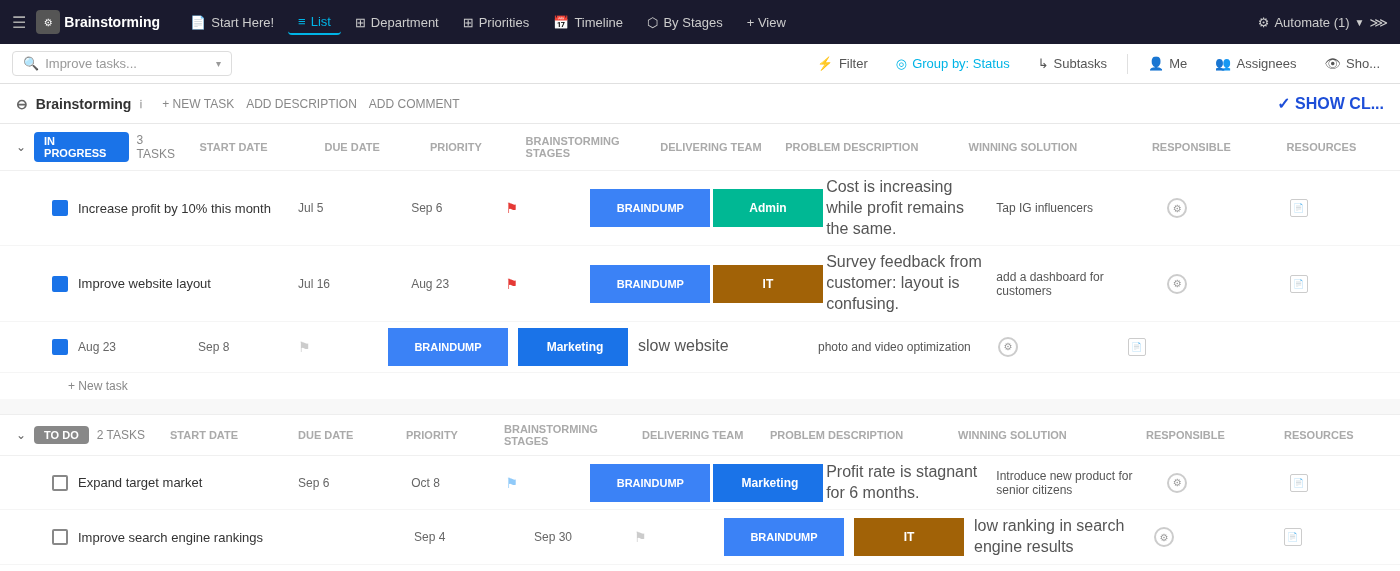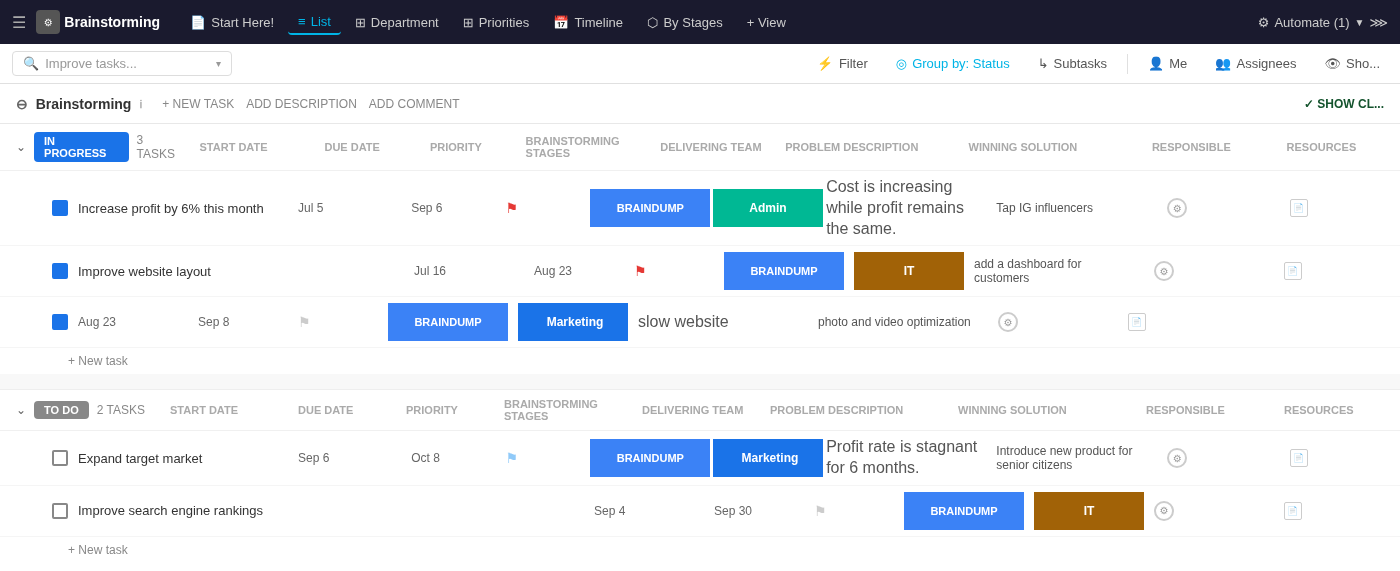--- a/index.html
+++ b/index.html
@@ -58,21 +58,21 @@
       display: flex;
       align-items: center;
       padding: 0 16px;
       gap: 8px;
       font-size: 14px;
       font-weight: 600;
       color: #333;
     }
     .breadcrumb-actions { display: flex; gap: 12px; margin-left: 12px; }
     .breadcrumb-action { color: #888; font-size: 12px; cursor: pointer; font-weight: 400; }
-    .show-col-btn { margin-left: auto; color: #14532d; font-size: 12px; cursor: pointer; }
+    .show-col-btn { margin-left: auto; color: #1d4ed8; font-size: 16px; cursor: pointer; }
 
     
     .main-content {
       height: calc(571px - 44px - 40px - 40px);
       overflow-y: auto;
       overflow-x: auto;
       background: #fff;
     }
     .group-header {
       display: flex;
@@ -280,21 +280,21 @@
     <span class="col-header col-brainstorm" style="font-size:11px;color:#aaa;font-weight:600;text-transform:uppercase;">BRAINSTORMING STAGES</span>
     <span class="col-header col-team" style="font-size:11px;color:#aaa;font-weight:600;text-transform:uppercase;">DELIVERING TEAM</span>
     <span class="col-header col-problem" style="font-size:11px;color:#aaa;font-weight:600;text-transform:uppercase;">PROBLEM DESCRIPTION</span>
     <span class="col-header col-winning" style="font-size:11px;color:#aaa;font-weight:600;text-transform:uppercase;">WINNING SOLUTION</span>
     <span class="col-header col-responsible" style="font-size:11px;color:#aaa;font-weight:600;text-transform:uppercase;">RESPONSIBLE</span>
     <span class="col-header col-resources" style="font-size:11px;color:#aaa;font-weight:600;text-transform:uppercase;">RESOURCES</span>
   </div>
 
   <div class="task-row">
     <div class="task-checkbox blue-check"></div>
-    <span class="task-name">Increase profit by 6% this month</span>
+    <span class="task-name">Increase profit by 10% this month</span>
     <span class="task-start">Jul 5</span>
     <span class="task-due">Sep 6</span>
     <div class="task-priority">
         <span class="flag-red">⚑</span>
       </div>
     <div class="task-brainstorm">
       <div class="braindump-cell">BRAINDUMP</div>
     </div>
     <div class="task-team">
       <div class="team-cell team-admin">Admin</div>
@@ -316,20 +316,21 @@
     <span class="task-due">Aug 23</span>
     <div class="task-priority">
         <span class="flag-red">⚑</span>
       </div>
     <div class="task-brainstorm">
       <div class="braindump-cell">BRAINDUMP</div>
     </div>
     <div class="task-team">
       <div class="team-cell team-it">IT</div>
     </div>
+    <span class="task-problem">Survey feedback from customer: layout is confusing.</span>
     <span class="task-winning">add a dashboard for customers</span>
     <div class="task-responsible">
       <div class="gear-icon">⚙</div>
     </div>
     <div class="task-resources">
       <div class="doc-icon">📄</div>
     </div>
   </div>
 
   <div class="task-row">
@@ -406,20 +407,21 @@
     <span class="task-due">Sep 30</span>
     <div class="task-priority">
         <span class="flag-gray">⚑</span>
       </div>
     <div class="task-brainstorm">
       <div class="braindump-cell">BRAINDUMP</div>
     </div>
     <div class="task-team">
       <div class="team-cell team-it">IT</div>
     </div>
+    <span class="task-problem">low ranking in search engine results</span>
     <div class="task-responsible">
       <div class="gear-icon">⚙</div>
     </div>
     <div class="task-resources">
       <div class="doc-icon">📄</div>
     </div>
   </div>
 
   <div class="new-task-row">+ New task</div>
 

